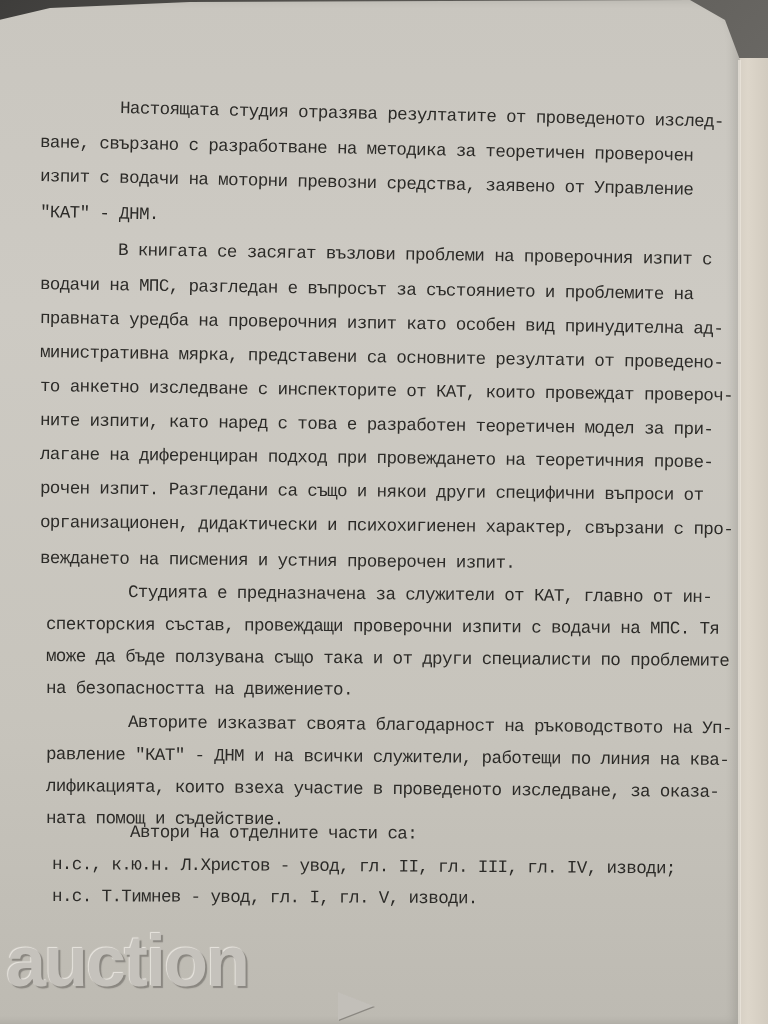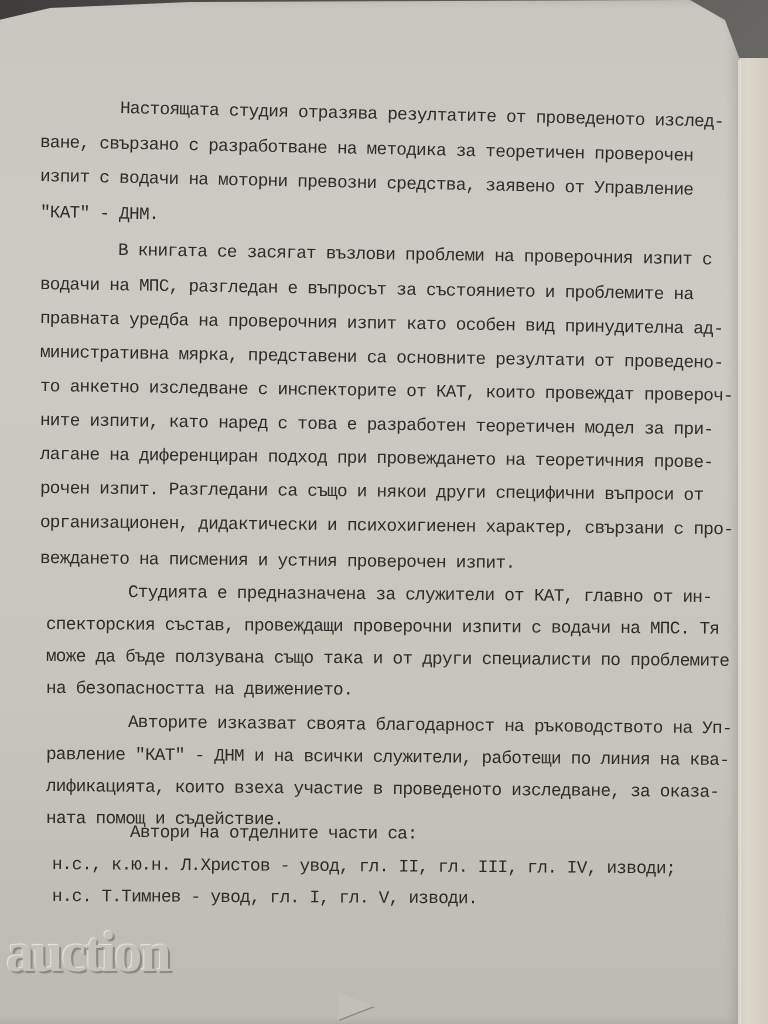--- a/index.html
+++ b/index.html
@@ -75,23 +75,23 @@
       font-family: "Liberation Sans", "DejaVu Sans", sans-serif;
       font-weight: bold;
       font-size: 26px;
       letter-spacing: 1px;
       color: #c9c6c0;
       text-shadow: 1px 1px 0 #8d8a84, -1px -1px 0 #e6e3dd;
     }
     .wm-auction {
       position: absolute;
       left: 2px; top: 20px;
-      font-family: Liberation Serif, serif;
+      font-family: Liberation Sans, sans-serif;
       font-weight: bold;
-      font-size: 56px;
+      font-size: 72px;
       letter-spacing: -2px;
       color: #c5c2bc;
       text-shadow: 2px 2px 1px #8a8781, -1px -1px 1px #e8e5df;
     }
     .wm-arrow {
       position: absolute;
       left: 334px; top: 92px;
       width: 0; height: 0;
       border-top: 14px solid transparent;
       border-bottom: 14px solid transparent;

